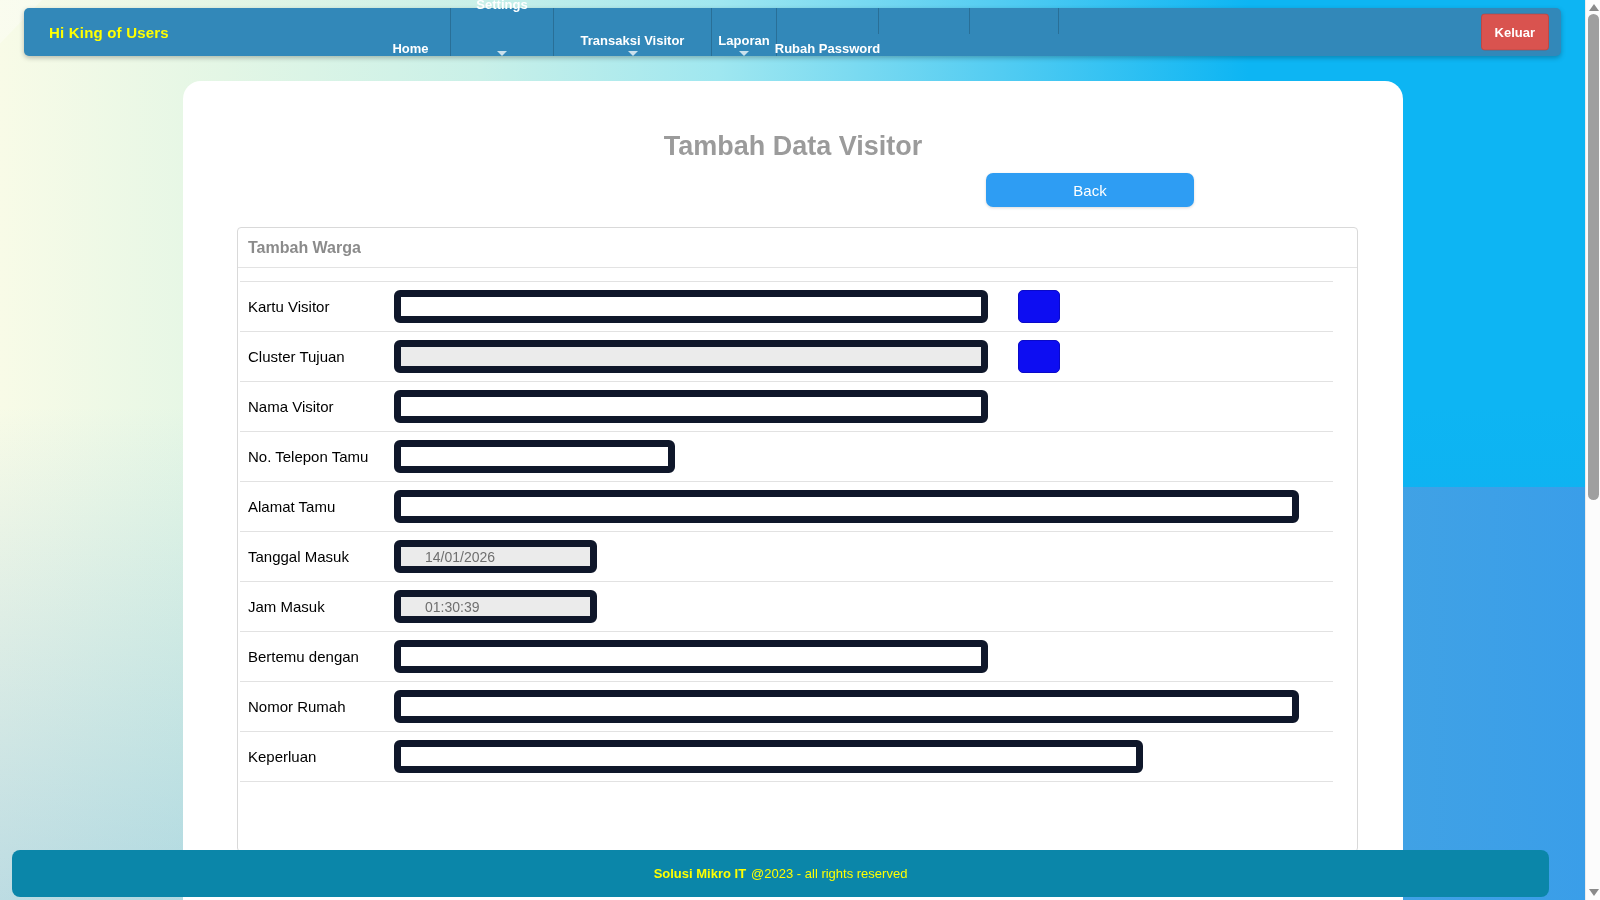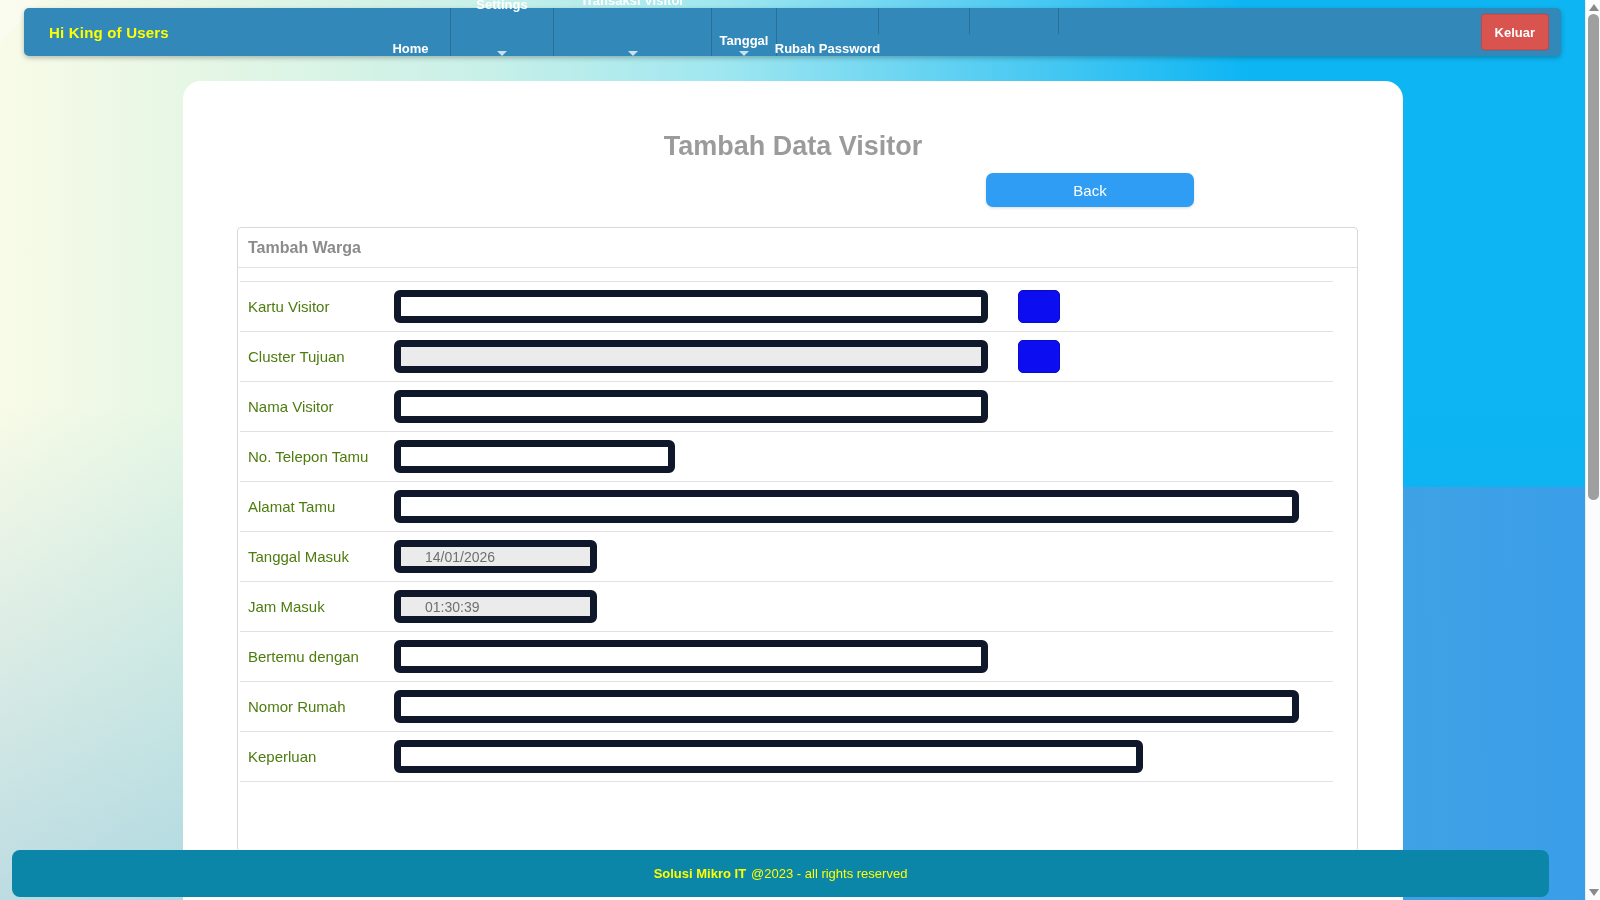--- a/index.html
+++ b/index.html
@@ -49,21 +49,21 @@
     cursor:pointer; box-shadow:0 1px 3px rgba(0,0,0,0.15); font-family:"Liberation Sans", sans-serif; }
 
   
   .panel { position:absolute; left:54px; top:146px; width:1121px;
     border:1px solid #d9d9d9; border-radius:4px; background:#fff; padding-bottom:10px; }
   .panel-header { height:40px; line-height:40px; padding-left:10px;
     color:#8b8b8b; font-weight:bold; font-size:16px; border-bottom:1px solid #e3e3e3; }
   .panel-body { padding-top:13px; }
   .form-row { margin:0 24px 0 2px; border-top:1px solid #e2e2e2; height:50px;
     display:flex; align-items:center; padding-left:8px; }
-  .form-label { width:146px; flex:0 0 146px; color:#4d7c0f; font-size:15px; }
+  .form-label { width:146px; flex:0 0 146px; color:#000000; font-size:15px; }
   .form-input { height:33px; border:7px solid #0f172a; border-radius:6px; background:#fff;
     font-size:14px; color:#444; padding:0 24px; font-family:"Liberation Sans", sans-serif; outline:none; }
   .form-input:disabled { background:#ebebeb; color:#6f6f6f; }
   .size-xs { width:203px; } .size-sm { width:281px; } .size-md { width:594px; }
   .size-lg { width:749px; } .size-xl { width:905px; }
   .browse-btn { margin-left:30px; width:42px; height:33px; border-radius:5px;
     background:var(--blue-btn); border:1px solid #0909c8; cursor:pointer; }
   .browse-btn.focused { border:2px solid #04091e;
     box-shadow:0 0 0 3px #ffffff, 0 0 7px 5px rgba(100,165,245,0.95); }
   .stub-row { margin:0 24px 0 2px; border-top:1px solid #e2e2e2; height:60px; }
@@ -97,26 +97,26 @@
 <nav class="navbar">
   <span class="brand">Hi King of Users</span>
   <div class="nav-menu" id="nav-menu">
       <div class="nav-item" style="width: 79px;">
         <span>Home</span>
       </div>
       <div class="nav-item" style="width: 103px; gap: 36px;">
         <span>Settings</span>
         <span class="nav-caret"></span>
       </div>
-      <div class="nav-item" style="width: 158px; gap: 40px;">
+      <div class="nav-item" style="width: 158px;">
         <span>Transaksi Visitor</span>
         <span class="nav-caret"></span>
       </div>
       <div class="nav-item" style="width: 65px;">
-        <span>Tanggal</span>
+        <span>Laporan</span>
         <span class="nav-caret"></span>
       </div>
       <div class="nav-item" style="width: 102px;">
         <span>Rubah Password</span>
       </div>
       <div class="nav-empty" style="width: 91px;"></div>
       <div class="nav-empty" style="width: 89px;"></div>
       <div class="nav-empty" style="width: 90px;"></div>
     </div>
   <button class="logout-btn">Keluar</button>

